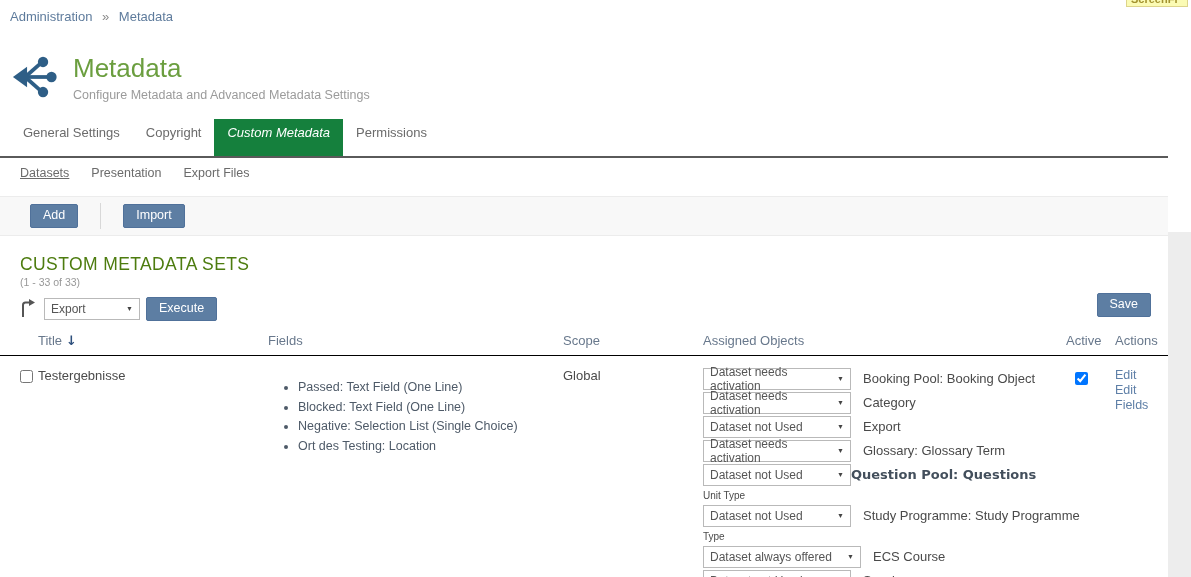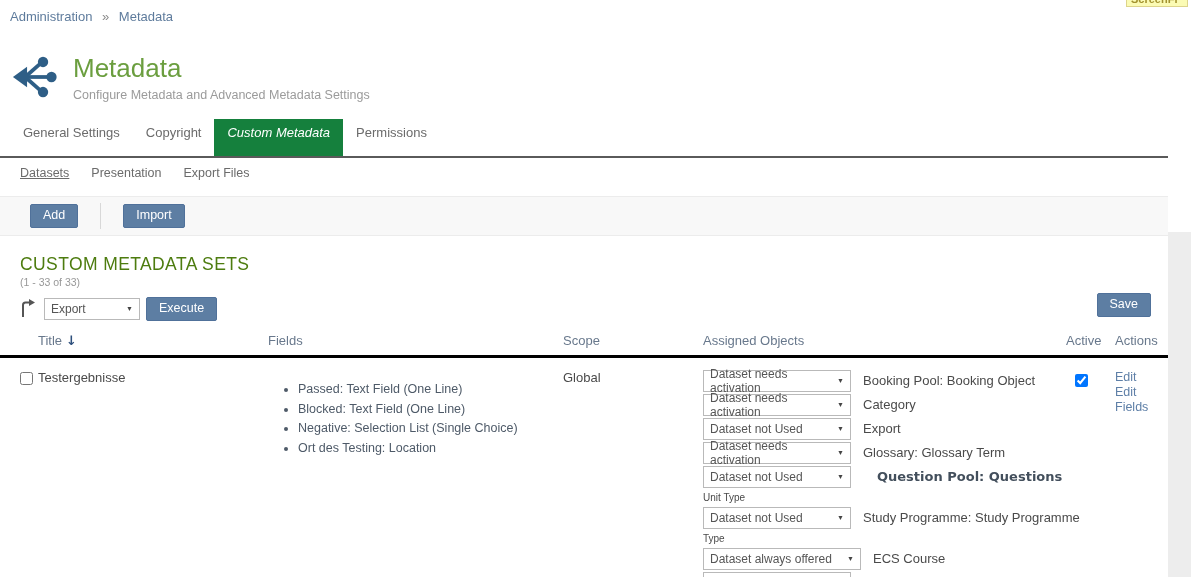--- a/index.html
+++ b/index.html
@@ -48,40 +48,40 @@
   .command-row { margin: 9px 0 0 20px; display: flex; align-items: center; position: relative; height: 24px; }
   .arrow-icon { width: 15px; height: 19px; margin-right: 9px; }
   .mock-select { background: #fff; border: 1px solid #b9b9b9; height: 22px; display: flex; align-items: center;
     justify-content: space-between; padding: 0 6px; font-size: 12px; color: #555; cursor: pointer; }
   .export-select { width: 96px; }
   .caret { font-size: 7px; color: #444; margin-left: 6px; }
   .execute-btn { margin-left: 6px; }
   .save-btn { position: absolute; right: 17px; top: -4px; }
 
   .thead { display: flex; margin-top: 6px; padding: 6px 0 7px; font-size: 13px; color: #68788c;
-    border-bottom: 3px solid #000000; align-items: baseline; }
+    border-bottom: 1px solid #000000; align-items: baseline; }
   .col-check { width: 18px; margin-left: 20px; flex: 0 0 auto; }
   .col-title { width: 230px; flex: 0 0 auto; }
   .col-fields { width: 295px; flex: 0 0 auto; }
   .col-scope { width: 140px; flex: 0 0 auto; }
   .col-assigned { width: 360px; flex: 0 0 auto; }
   .col-active { width: 50px; flex: 0 0 auto; padding-left: 3px; }
   .col-actions { width: 55px; flex: 0 0 auto; padding-left: 2px; }
   .sort-arrow { color: #2d4f7c; font-weight: bold; margin-left: 4px; font-family: "DejaVu Sans", sans-serif; }
 
   .trow { display: flex; padding-top: 12px; font-size: 13px; color: #4a4a4a; }
   .trow input[type="checkbox"] { margin-top: 2px; }
   .fields-list { margin: 10px 0 0 0; padding-left: 30px; font-size: 12.5px; color: #4e5a68; line-height: 1.5; }
   .fields-list li { margin-bottom: 1px; }
 
   .assigned-row { display: flex; align-items: center; margin-bottom: 2px; }
   .assigned-row .mock-select { width: 148px; height: 22px; flex: 0 0 auto; }
   .assigned-row .mock-select.wide { width: 158px; }
   .assigned-label { margin-left: 12px; font-size: 13px; color: #4a4a4a; white-space: nowrap; }
-  .assigned-label.alt-font { font-family: "DejaVu Sans", sans-serif; font-weight: 700; font-size: 13px; color: #434f5c; margin-left: 26px; }
+  .assigned-label.alt-font { font-family: "DejaVu Sans", sans-serif; font-weight: 700; font-size: 13px; color: #434f5c; margin-left: 0; }
   .assigned-text { font-size: 10px; color: #4a4a4a; margin: 2px 0 2px 0; line-height: 15px; }
 
   .active-cell { padding-left: 12px; padding-top: 2px; }
   .actions-cell a { display: block; color: #5e7fa7; font-size: 12.5px; text-decoration: none; line-height: 1.15;
     margin-bottom: 1px; width: 42px; cursor: pointer; }
 </style>
 </head>
 <body>
 
 <div class="content">

